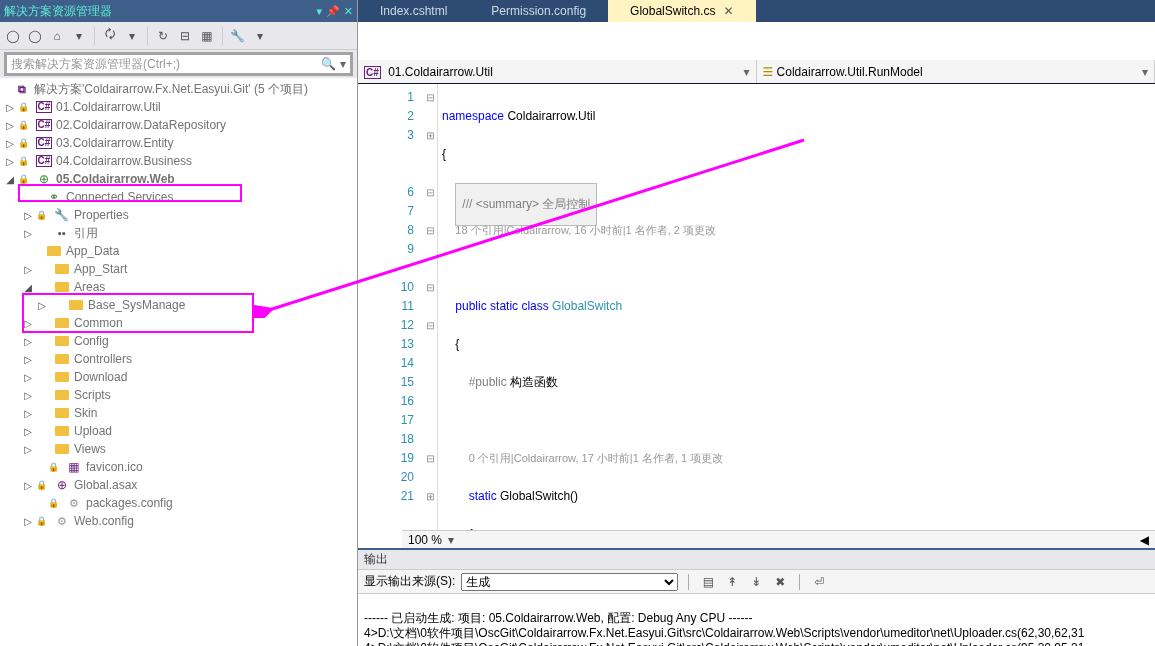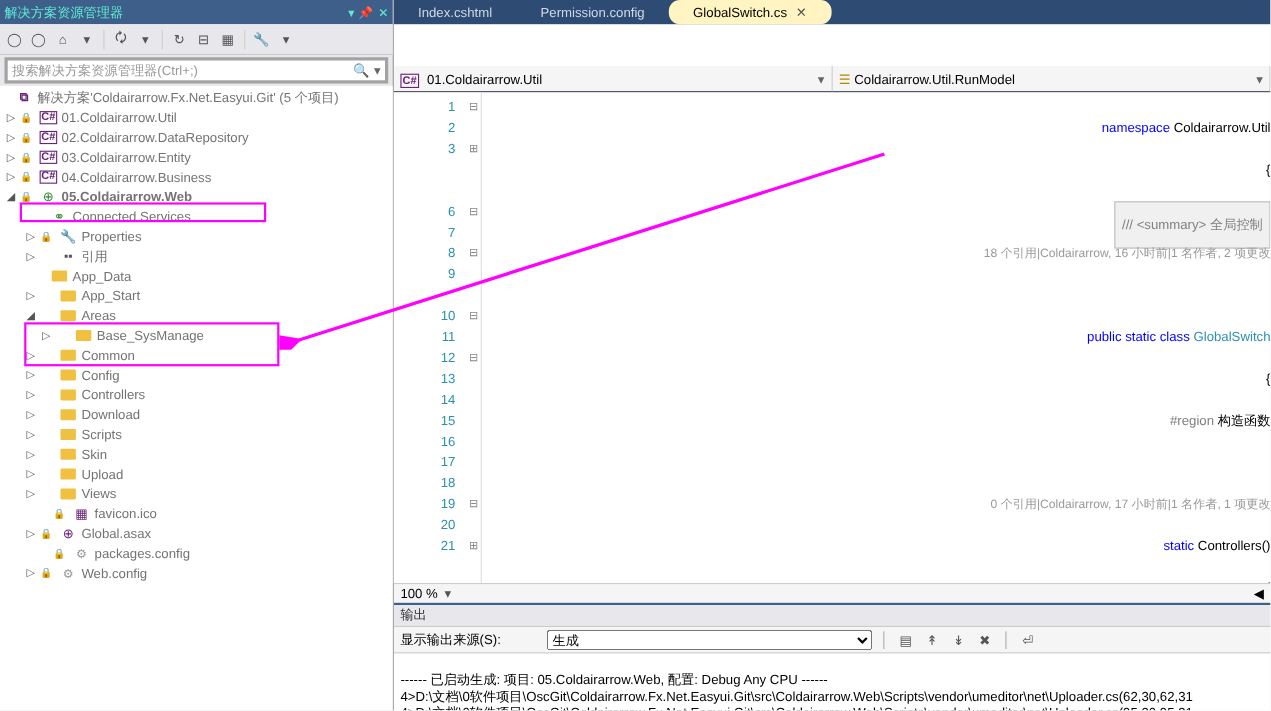--- a/index.html
+++ b/index.html
@@ -33,41 +33,41 @@
 
 .hl-box { border: 2px solid magenta; position: absolute; pointer-events: none; z-index: 5; }
 .arrow { position: absolute; z-index: 6; pointer-events: none; }
 
 .ind { display: inline-block; }
 
 
 .right-panel { flex: 1; display: flex; flex-direction: column; background: #fff; }
 .tabs { height: 22px; background: #2d4b73; display: flex; align-items: stretch; }
 .tab { padding: 0 22px; color: #cfd9e6; display: flex; align-items: center; font-size: 12px; cursor: pointer; justify-content: center; }
-.tab.active { background: #fff4c2; color: #000; border-radius: 10px; }
+.tab.active { background: #fff4c2; color: #000; }
 .tab.active .close { margin-left: 8px; color: #555; }
 .nav-combo { height: 24px; background: #f5f5f5; border-bottom: 1px solid #0f172a; display: flex; margin-top: 38px; }
 .nav-combo .combo { flex: 1; border-right: 1px solid #ccc; display: flex; align-items: center; padding: 0 6px; justify-content: space-between; cursor: pointer; }
 .nav-combo .combo .ico { color: #68217a; font-size: 10px; margin-right: 4px; }
 .nav-combo .combo .drop { color: #666; }
 
 .code-area { flex: 1; display: flex; background: #fff; overflow: hidden; position: relative; }
 .gutter { width: 66px; background: #fff; text-align: right; padding-right: 10px; color: #2b91af; font-family: Consolas, monospace; font-size: 14px; line-height: 19px; padding-top: 4px; }
 .gutter .ln { height: 19px; }
 .fold-col { width: 14px; background: #fff; border-right: 1px solid #ddd; font-family: Consolas, monospace; line-height: 19px; padding-top: 4px; }
 .fold-col .fb { height: 19px; text-align: center; color: #888; font-size: 10px; cursor: pointer; }
 .code-lines { flex: 1; font-family: Consolas, monospace; font-size: 14px; line-height: 19px; padding-top: 4px; padding-left: 4px; white-space: pre; }
-.code-lines .cl { height: 19px; text-align: right; }
+.code-lines .cl { height: 19px; }
 .kw { color: #0000ff; }
 .cls { color: #2b91af; }
 .region { color: #808080; }
 .sumbox { background: #f0f0f0; border: 1px solid #bbb; padding: 11px 6px; display: inline-block; color: #808080; }
 .codelens { color: #999; font-size: 11px; }
 
-.zoom { height: 18px; background: #f5f5f5; border-top: 1px solid #ccc; display: flex; align-items: center; padding: 0 6px; font-size: 11px; gap: 6px; }
+.zoom { height: 18px; background: #f5f5f5; border-top: 1px solid #ccc; display: flex; align-items: center; padding: 0 6px; font-size: 11px; gap: 6px; margin-left: 44px; }
 .zoom .drop { color: #555; }
 
 .output-panel { height: 98px; border-top: 2px solid #3e5f8a; display: flex; flex-direction: column; background: #fff; }
 .output-hdr { background: #e8e8ec; height: 20px; display: flex; align-items: center; padding: 0 6px; color: #333; border-bottom: 1px solid #ccc; }
 .output-tools { height: 24px; background: #f5f5f5; border-bottom: 1px solid #ccc; display: flex; align-items: center; padding: 0 6px; gap: 6px; }
 .output-tools select { font-size: 12px; height: 18px; }
 .output-tools .sep { width: 1px; height: 16px; background: #aaa; margin: 0 4px; }
 .output-tools .obtn { color: #555; cursor: pointer; width: 18px; text-align: center; }
 .output-body { flex: 1; font-family: Consolas, monospace; font-size: 12px; padding: 2px 6px; white-space: pre; overflow: hidden; color: #000; line-height: 15px; }
 
@@ -443,24 +443,24 @@
         <div class="fb"></div>
       </div>
       <div class="code-lines">
 <div class="cl"><span class="kw">namespace</span> Coldairarrow.Util</div>
 <div class="cl">{</div>
 <div class="cl">    <span class="sumbox">/// &lt;summary&gt; 全局控制</span></div>
 <div class="cl">    <span class="codelens">18 个引用|Coldairarrow, 16 小时前|1 名作者, 2 项更改</span></div>
 <div class="cl"></div>
 <div class="cl">    <span class="kw">public</span> <span class="kw">static</span> <span class="kw">class</span> <span class="cls">GlobalSwitch</span></div>
 <div class="cl">    {</div>
-<div class="cl">        <span class="region">#region</span><span> 构造函数</span></div>
+<div class="cl">        <span class="region">#public</span><span> 构造函数</span></div>
 <div class="cl"></div>
 <div class="cl">        <span class="codelens">0 个引用|Coldairarrow, 17 小时前|1 名作者, 1 项更改</span></div>
-<div class="cl">        <span class="kw">static</span><span> Controllers()</span></div>
+<div class="cl">        <span class="kw">static</span><span> GlobalSwitch()</span></div>
 <div class="cl">        {</div>
 <div class="cl"><span class="region">#if</span><span class="region"> !DEBUG</span></div>
 
 
 
 
 
 
 
 
@@ -476,21 +476,21 @@
       <span>100 %</span>
       <span class="drop">▾</span>
       <span style="flex:1"></span>
       <span>◀</span>
     </div>
 
     <div class="output-panel">
       <div class="output-hdr">输出</div>
       <div class="output-tools">
         <span>显示输出来源(S):</span>
-        <select style="width:296px;margin-left:36px;">
+        <select style="width:217px;">
           <option>生成</option>
         </select>
         <span class="sep"></span>
         <span class="obtn">▤</span>
         <span class="obtn">↟</span>
         <span class="obtn">↡</span>
         <span class="obtn">✖</span>
         <span class="sep"></span>
         <span class="obtn">⏎</span>
       </div>

